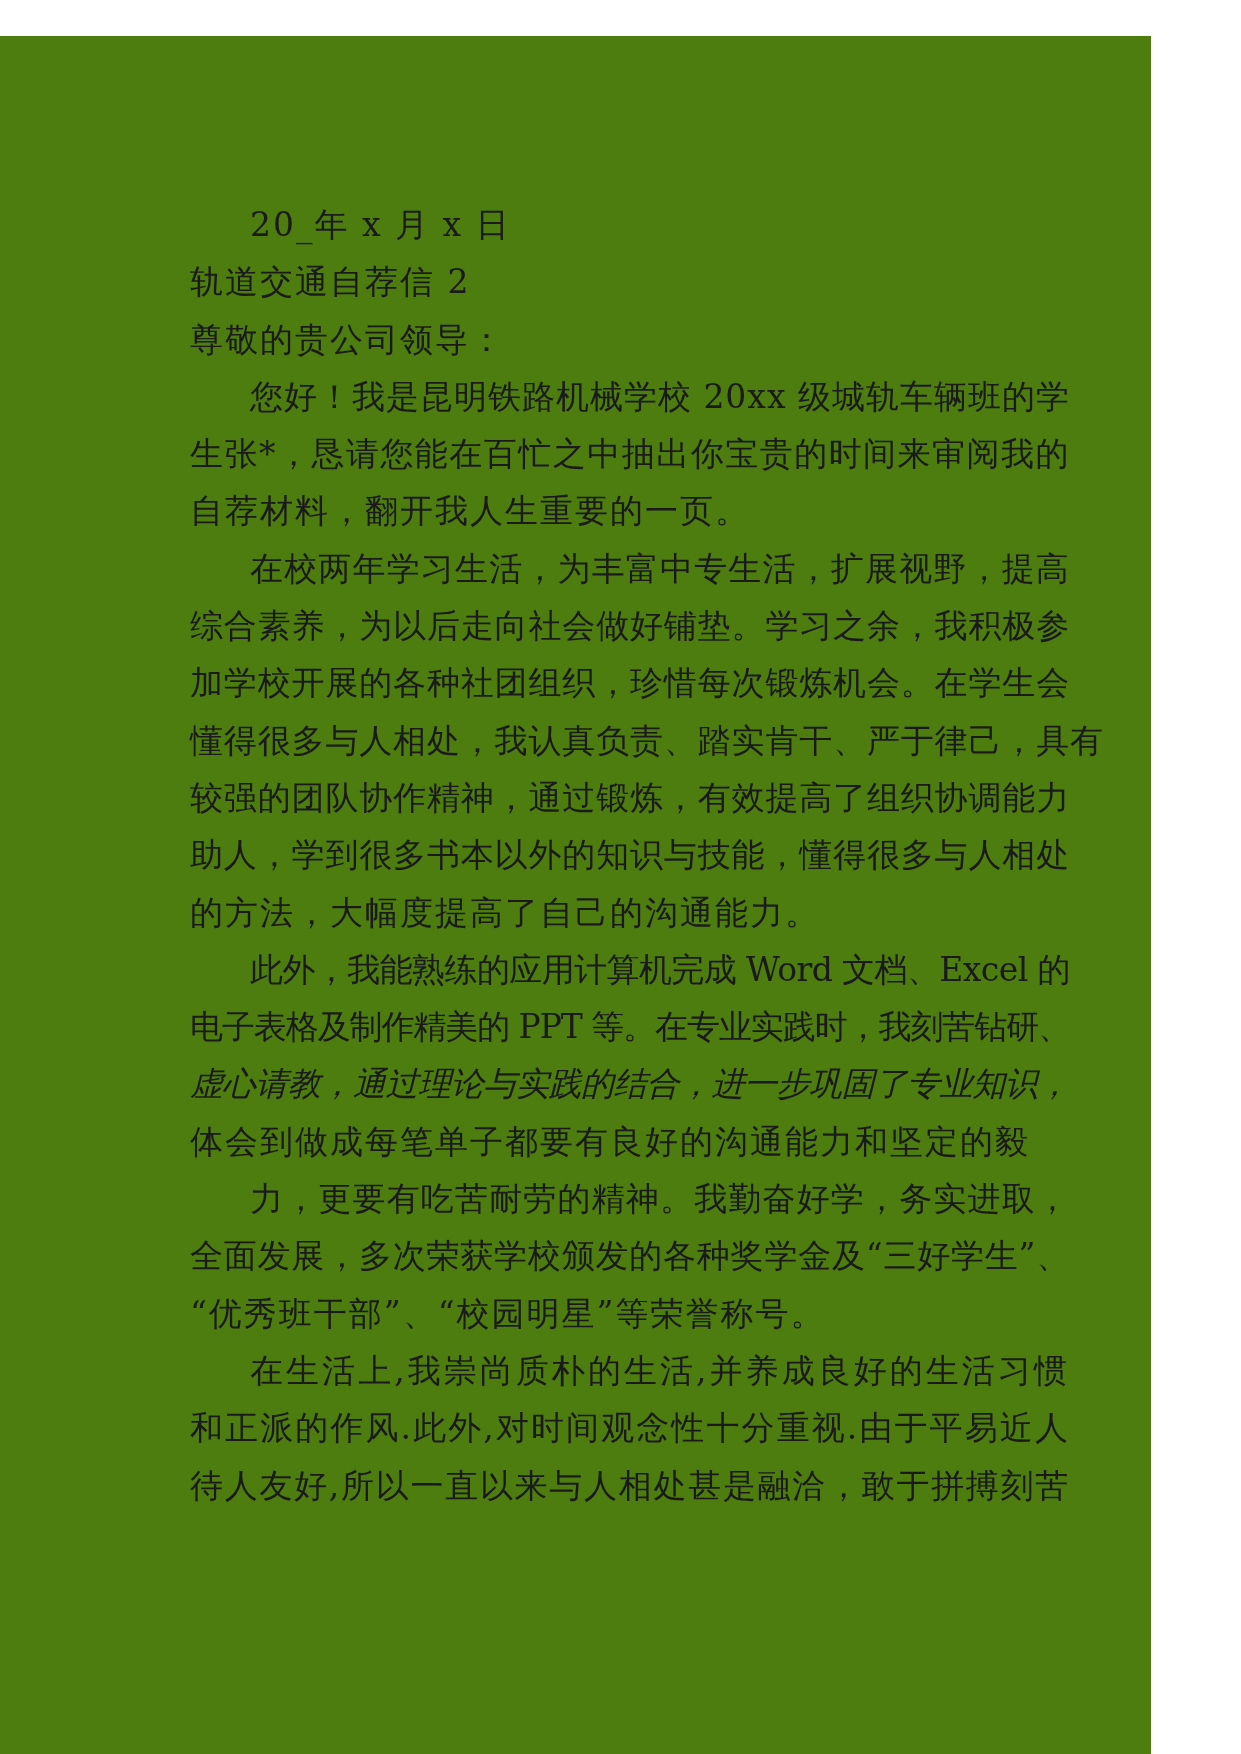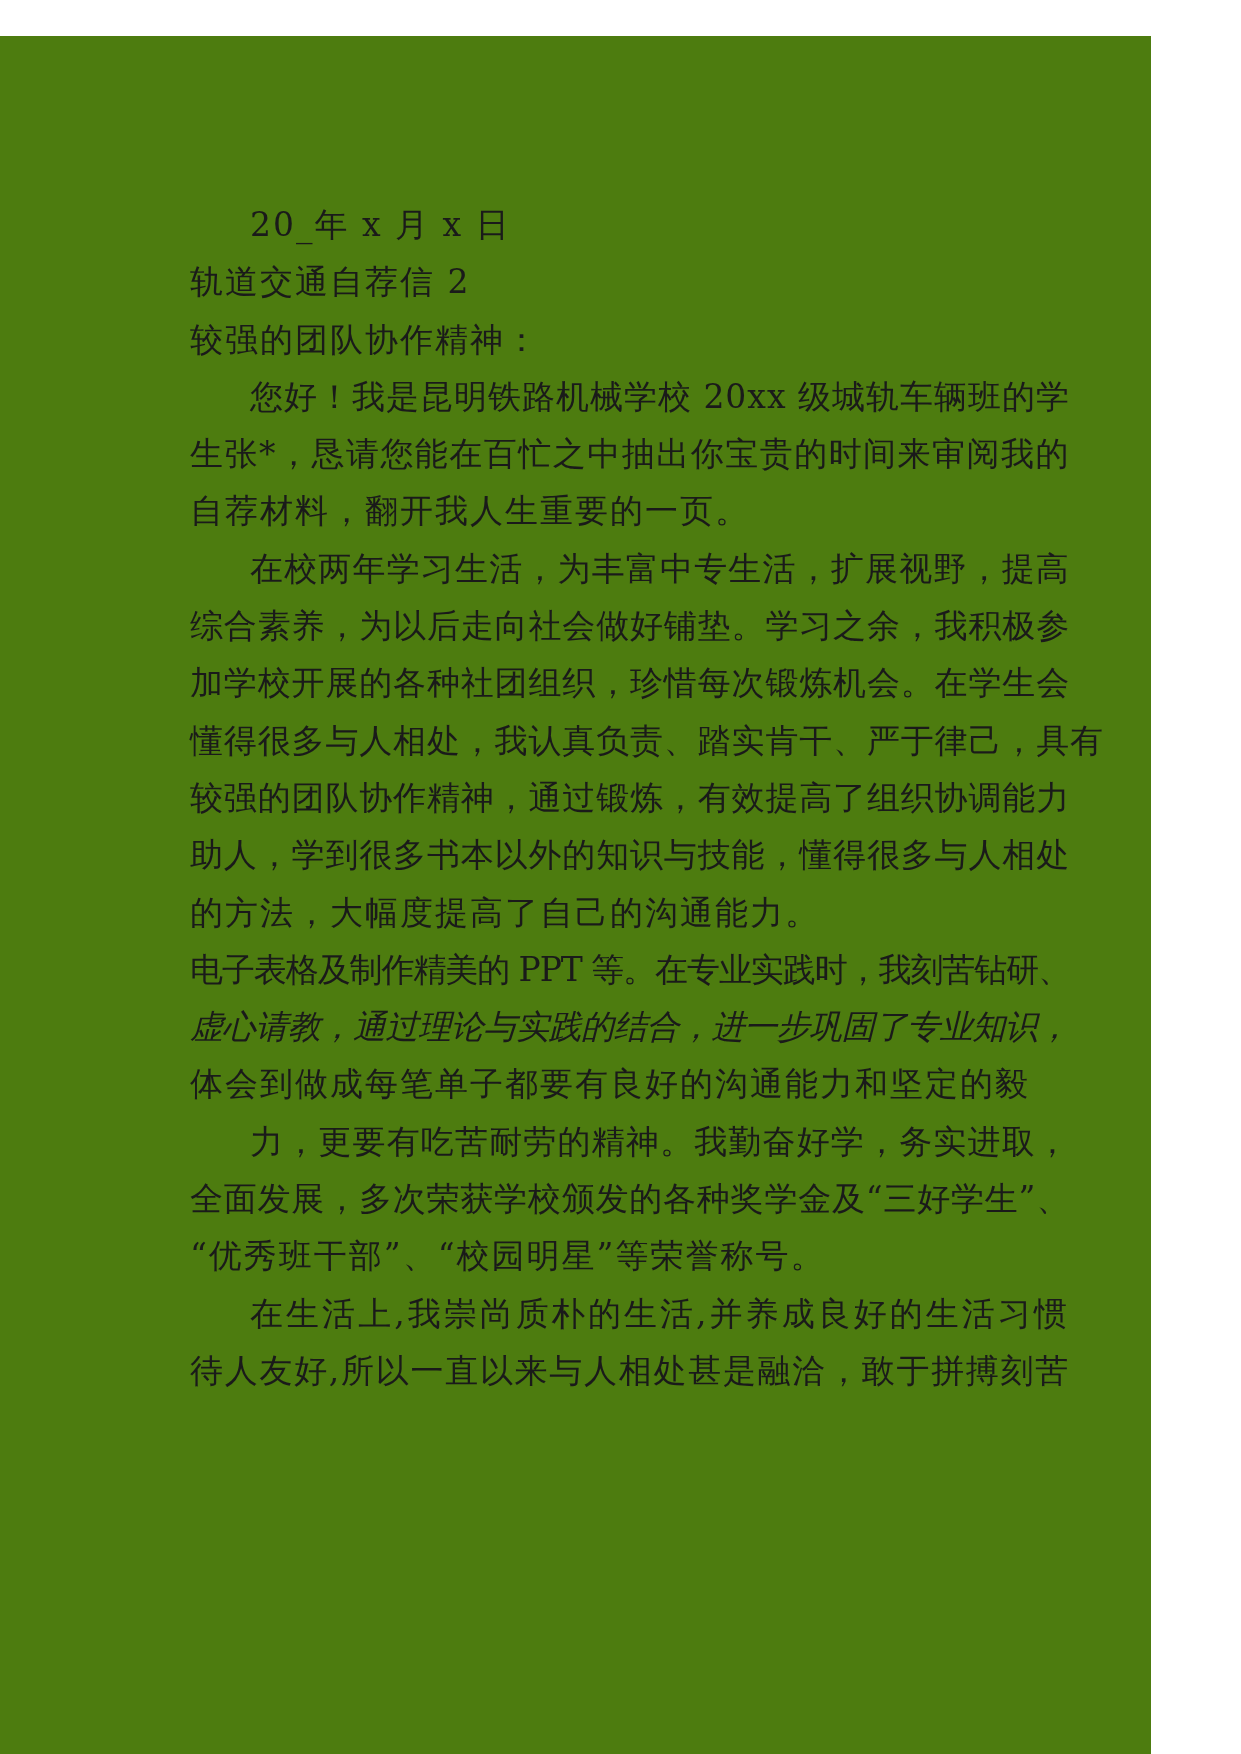--- a/index.html
+++ b/index.html
@@ -38,33 +38,35 @@
     white-space: pre;
   }
 </style>
 </head>
 <body>
 
 <div class="page">
   <div class="doc-body" id="doc-body" style="color: rgb(26, 26, 26);">
       <div class="line indent"><span>20_年 x 月 x 日</span></div>
       <div class="line"><span>轨道交通自荐信 2</span></div>
-      <div class="line"><span>较强的团队协作精神：</span></div>
+      <div class="line"><span>尊敬的贵公司领导：</span></div>
       <div class="line indent"><span style="letter-spacing: 0.992px;">您好！我是昆明铁路机械学校 20xx 级城轨车辆班的学</span></div>
       <div class="line"><span style="letter-spacing: 1.481px;">生张*，恳请您能在百忙之中抽出你宝贵的时间来审阅我的</span></div>
       <div class="line"><span>自荐材料，翻开我人生重要的一页。</span></div>
       <div class="line indent"><span style="letter-spacing: 1.167px;">在校两年学习生活，为丰富中专生活，扩展视野，提高</span></div>
       <div class="line"><span style="letter-spacing: 0.846px;">综合素养，为以后走向社会做好铺垫。学习之余，我积极参</span></div>
       <div class="line"><span style="letter-spacing: 0.846px;">加学校开展的各种社团组织，珍惜每次锻炼机会。在学生会</span></div>
       <div class="line"><span style="letter-spacing: 0.846px;">懂得很多与人相处，我认真负责、踏实肯干、严于律己，具有</span></div>
       <div class="line"><span style="letter-spacing: 0.846px; text-align: center;">较强的团队协作精神，通过锻炼，有效提高了组织协调能力</span></div>
       <div class="line"><span style="letter-spacing: 0.846px;">助人，学到很多书本以外的知识与技能，懂得很多与人相处</span></div>
       <div class="line"><span>的方法，大幅度提高了自己的沟通能力。</span></div>
+      <div class="line indent"><span style="letter-spacing: -0.587px;">此外，我能熟练的应用计算机完成 Word 文档、Excel 的</span></div>
       <div class="line"><span style="letter-spacing: -1.08px;">电子表格及制作精美的 PPT 等。在专业实践时，我刻苦钻研、</span></div>
       <div class="line"><span style="letter-spacing: -0.407px; font-style: italic;">虚心请教，通过理论与实践的结合，进一步巩固了专业知识，</span></div>
       <div class="line"><span>体会到做成每笔单子都要有良好的沟通能力和坚定的毅</span></div>
       <div class="line indent"><span style="letter-spacing: 1.167px;">力，更要有吃苦耐劳的精神。我勤奋好学，务实进取，</span></div>
       <div class="line"><span style="letter-spacing: 0.787px;">全面发展，多次荣获学校颁发的各种奖学金及“三好学生”、</span></div>
       <div class="line"><span>“优秀班干部”、“校园明星”等荣誉称号。</span></div>
       <div class="line indent"><span style="letter-spacing: 3.042px;">在生活上,我崇尚质朴的生活,并养成良好的生活习惯</span></div>
+      <div class="line"><span style="letter-spacing: 2.093px;">和正派的作风.此外,对时间观念性十分重视.由于平易近人</span></div>
       <div class="line"><span style="letter-spacing: 1.712px;">待人友好,所以一直以来与人相处甚是融洽，敢于拼搏刻苦</span></div>
     </div>
 </div>
 
 </body></html>

